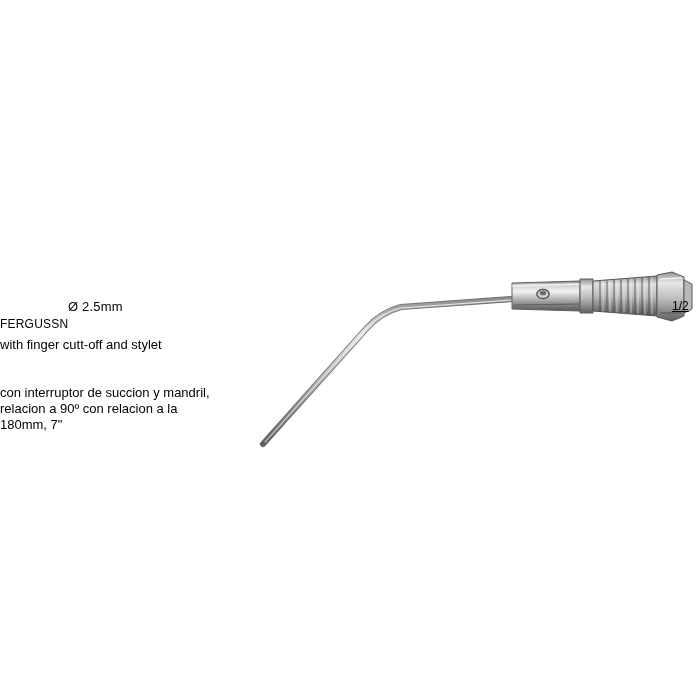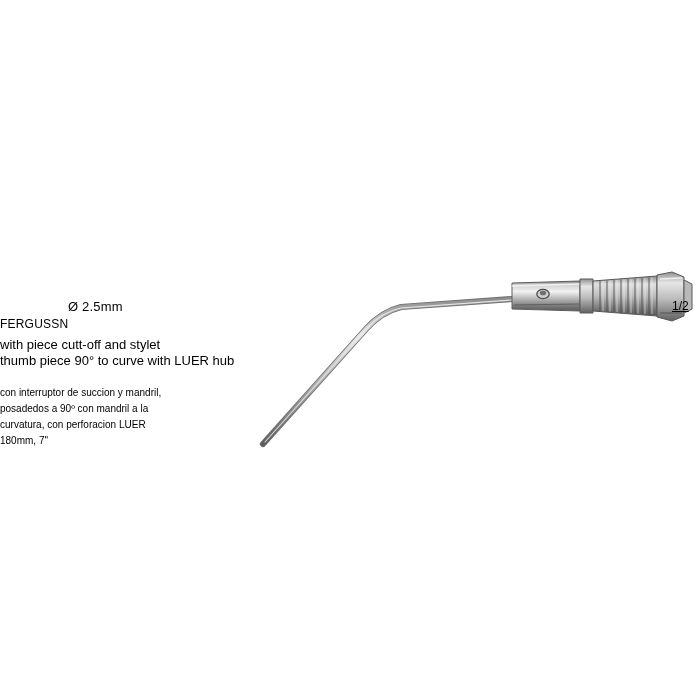--- a/index.html
+++ b/index.html
@@ -46,21 +46,21 @@
     left: 0px;
     top: 337px;
     font-size: 13px;
     line-height: 16px;
     white-space: nowrap;
   }
   .desc-es {
     position: absolute;
     left: 0px;
     top: 385px;
-    font-size: 10px;
+    font-size: 13px;
     line-height: 16px;
     white-space: nowrap;
   }
   .desc-line { display: block; }
 
   
   .tip-labels {
     position: absolute;
     left: 609px;
     top: 308px;
@@ -170,27 +170,25 @@
       <path d="M 660,313 L 682,313" stroke="#4c4c4c" stroke-width="1.2" opacity="0.7"></path>
       <path d="M 684,280 L 692,284 L 692,309 L 684,313 Z" fill="#b9b9b9" stroke="#585858" stroke-width="1"></path>
     </g>
   </svg>
 
   <div class="spec-diameter">Ø 2.5mm</div>
 
   <div class="product-code">FERGUSSN</div>
 
   <div class="desc-en">
-    <span class="desc-line">with piece cutt-off and stylet</span>
-    <span class="desc-line">thumb piece 90°  to curve with LUER hub</span>
+    <span class="desc-line">with finger cutt-off and stylet</span>
   </div>
 
   <div class="desc-es">
     <span class="desc-line">con interruptor de succion y mandril,</span>
-    <span class="desc-line">posadedos a 90º con mandril a la</span>
-    <span class="desc-line">curvatura, con perforacion LUER</span>
+    <span class="desc-line">relacion a 90º con relacion a la</span>
     <span class="desc-line">180mm, 7"</span>
   </div>
 
 
   <div class="scale-label">1/2</div>
 
 </div>
 
 </body></html>

